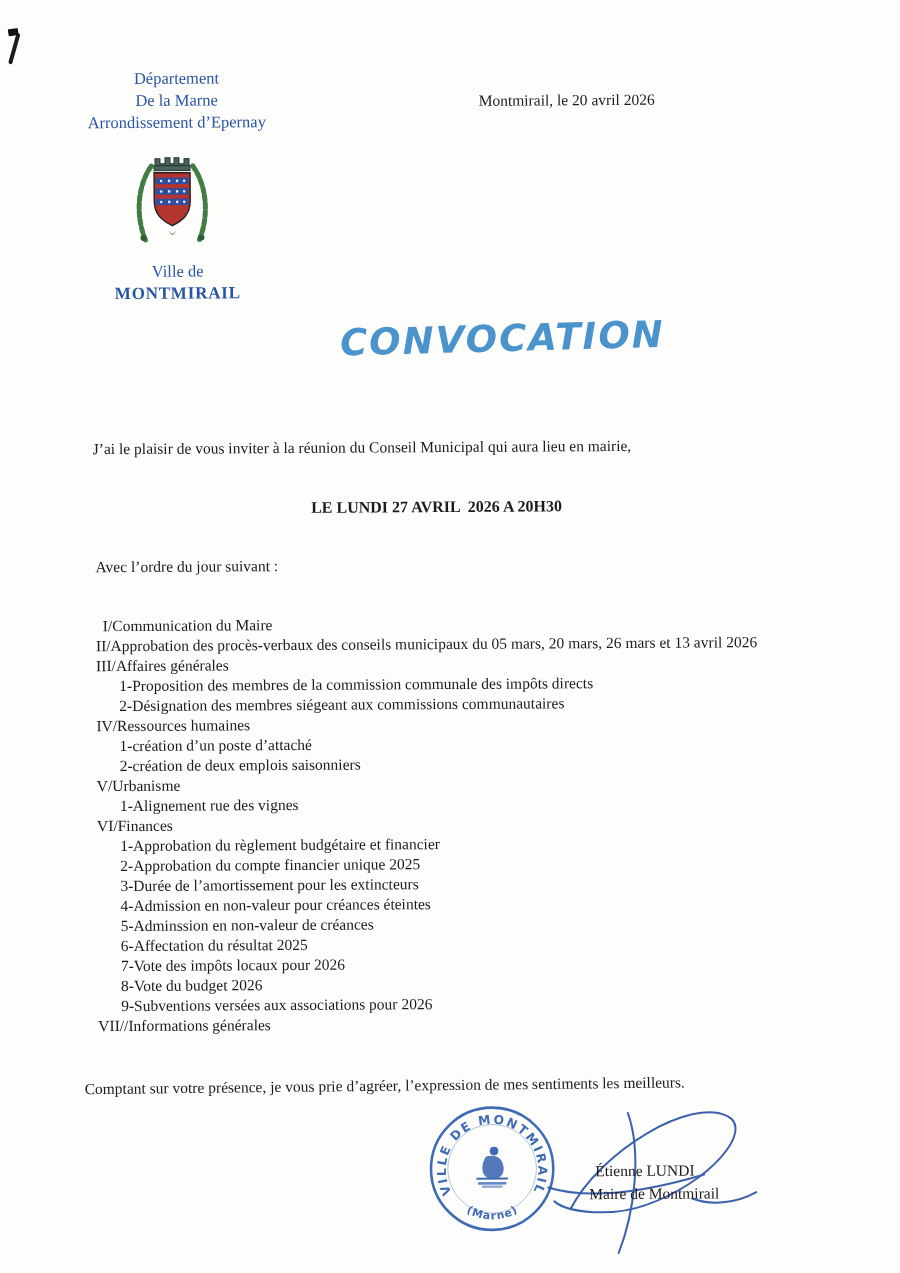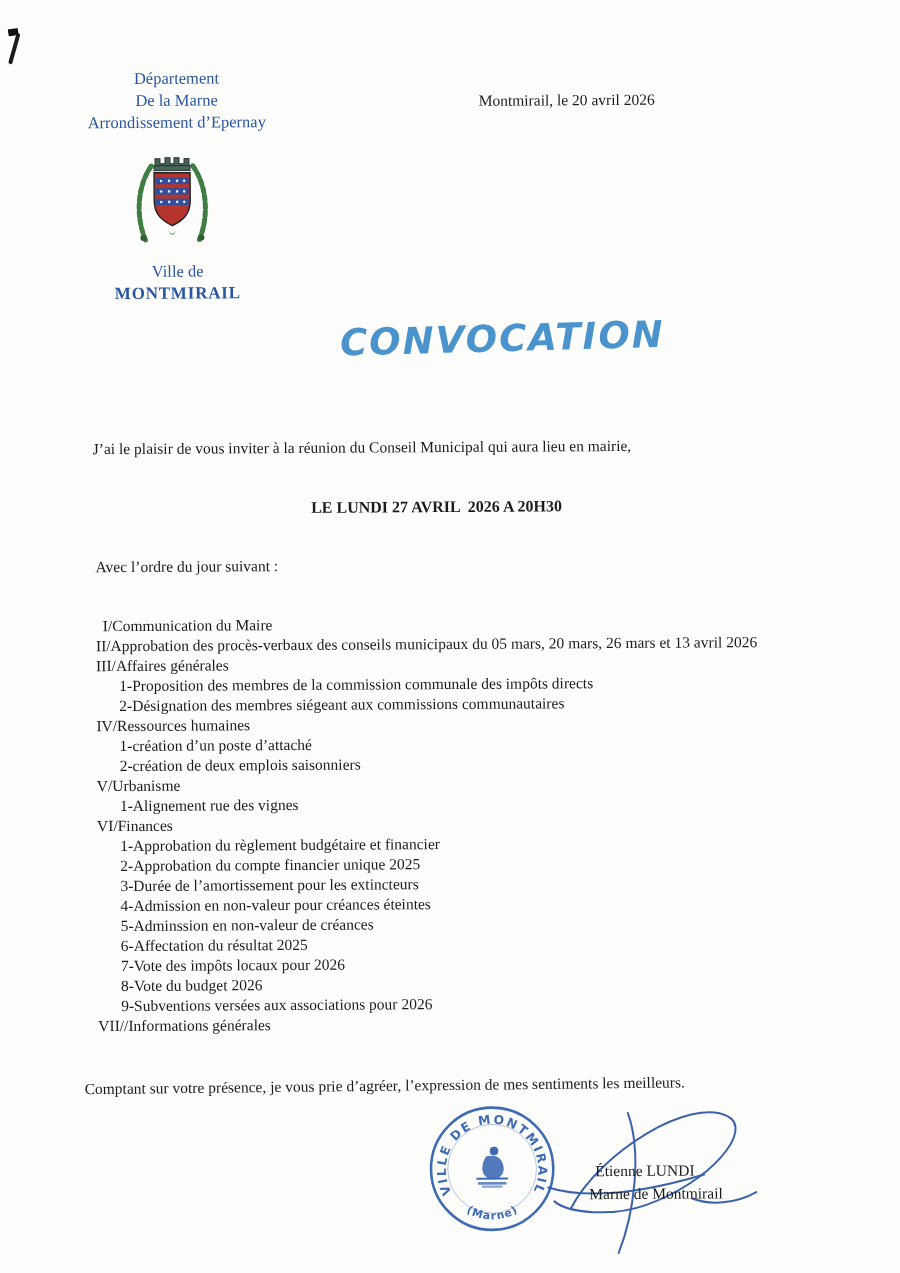--- a/index.html
+++ b/index.html
@@ -172,16 +172,16 @@
         <g fill="none" stroke="#2c55a8" stroke-width="2" stroke-linecap="round" opacity="0.92">
           <path d="M 28,118 C 58,60 150,6 186,26 C 212,40 168,92 104,114 C 70,126 26,122 12,110"></path>
           <path d="M 6,96 C 44,108 100,102 162,84"></path>
           <path d="M 86,22 C 100,62 92,122 76,162"></path>
           <path d="M 150,108 C 170,116 196,112 214,102"></path>
         </g>
       </svg>
     </div>
 
     <div class="sig-name">Étienne LUNDI</div>
-    <div class="sig-role">Marne de Montmirail</div>
+    <div class="sig-role">Maire de Montmirail</div>
 
   </div>
 </div>
 
 </body></html>

